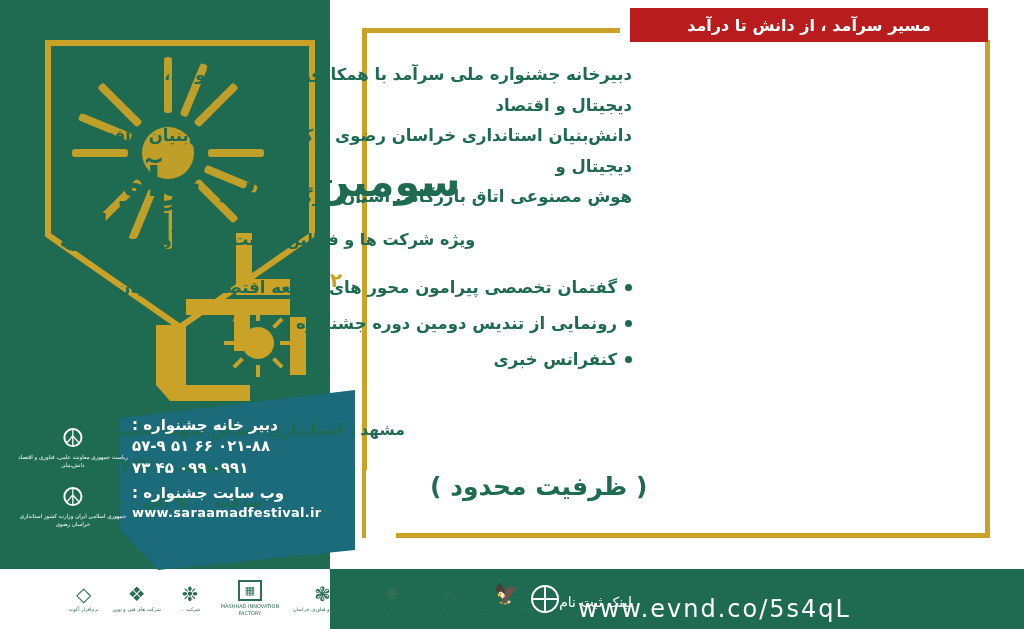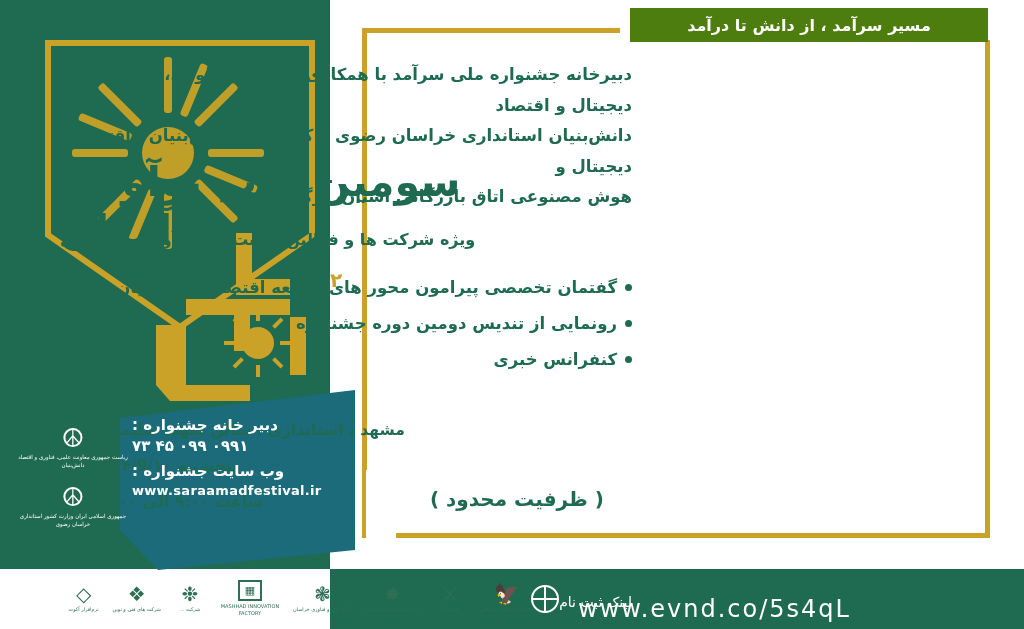--- a/index.html
+++ b/index.html
@@ -75,21 +75,21 @@
     height: 80px;
   }
 
   
   .ribbon {
     position: absolute;
     left: 630px;
     top: 8px;
     width: 358px;
     height: 34px;
-    background: #4d7c0f;
+    background: #b91c1c;
     display: flex;
     align-items: center;
     justify-content: center;
   }
   .ribbon-text {
     color: #ffffff;
     font-size: 16px;
     font-weight: bold;
     letter-spacing: 0px;
   }
@@ -222,23 +222,23 @@
     line-height: 1;
   }
   .info-icon.square {
     border-radius: 4px;
   }
 
   
   .limited {
     position: absolute;
     left: 430px;
-    top: 487px;
-    color: #1f6b52;
-    font-size: 20px;
+    top: 472px;
+    color: #1f6b52;
+    font-size: 25px;
     font-weight: bold;
   }
 
   
   .contact {
     position: absolute;
     left: 132px;
     top: 416px;
     width: 228px;
     text-align: left;
@@ -491,20 +491,21 @@
     <div class="info-row">
       <span class="info-icon">◷</span>
       <span>ساعت ۹:۰۰ الی ۱۱:۰۰</span>
     </div>
   </div>
 
   <div class="limited">( ظرفیت محدود )</div>
 
   <div class="contact">
     <div class="label">دبیر خانه جشنواره :</div>
+    <div class="num">۰۲۱-۸۸ ۶۶ ۵۱ ۵۷-۹</div>
     <div class="num">۰۹۹۱ ۰۹۹ ۴۵ ۷۳</div>
     <div class="label2">وب سایت جشنواره :</div>
     <div class="site">www.saraamadfestival.ir</div>
   </div>
 
   <div class="reg-label">لینک ثبت نام</div>
   <div class="globe-icon"></div>
   <div class="reg-link">www.evnd.co/5s4qL</div>
 
   <div class="gov-logos">

